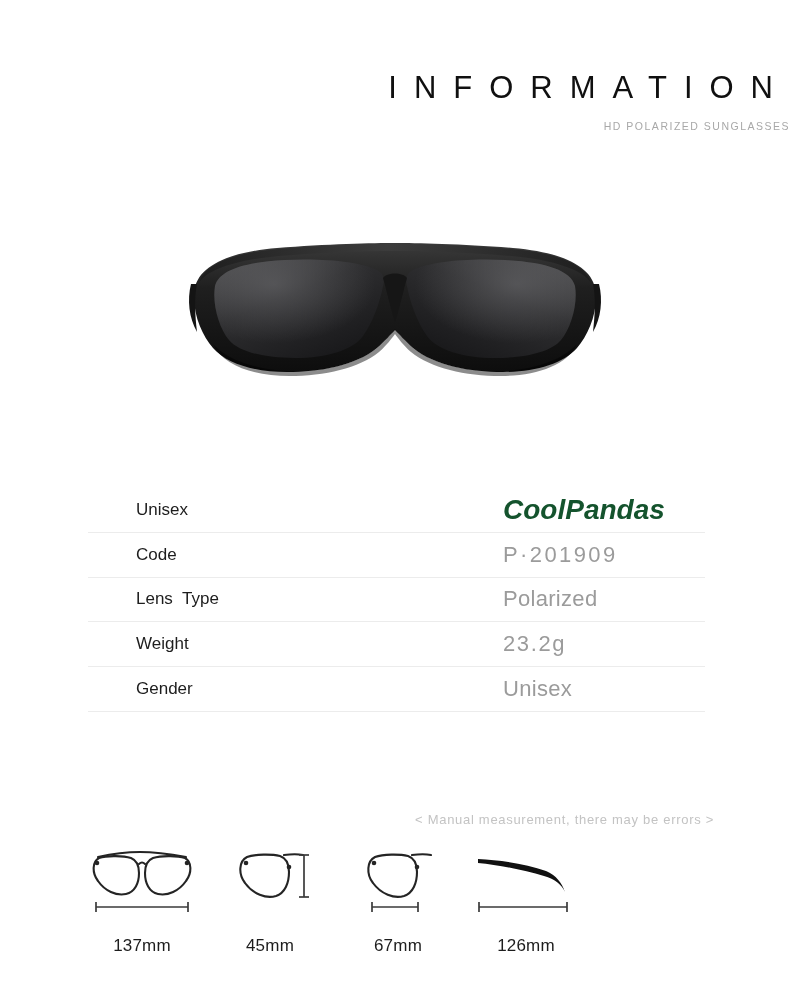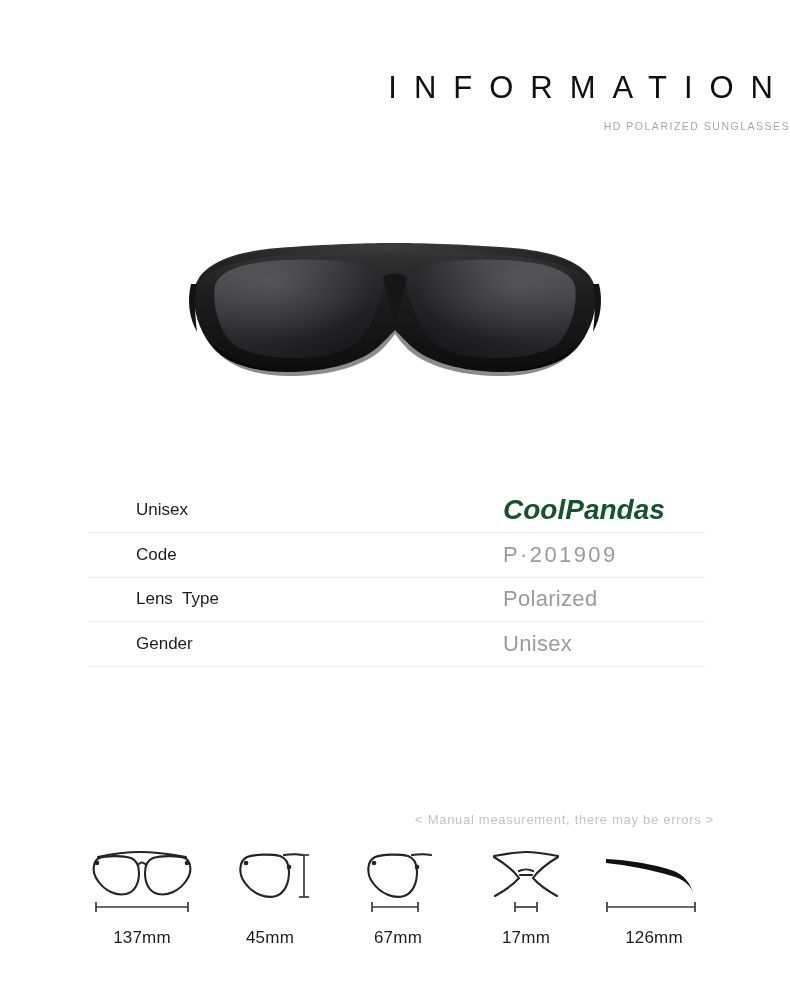--- a/index.html
+++ b/index.html
@@ -117,21 +117,21 @@
     text-align: center;
   }
   .measure-figure {
     height: 75px;
     display: flex;
     align-items: flex-start;
     justify-content: center;
   }
   .measure-figure svg { display: block; }
   .measure-label {
-    margin-top: 8px;
+    margin-top: 16px;
     font-size: 17px;
     color: #1d1d1d;
     letter-spacing: 0.2px;
   }
 </style>
 </head>
 <body>
 
 <div class="header">
   <div class="title">INFORMATION</div>
@@ -227,20 +227,24 @@
     <span class="spec-label">Code</span>
     <span class="spec-value code">P·201909</span>
   </div>
 
 
   <div class="spec-row">
     <span class="spec-label">Lens  Type</span>
     <span class="spec-value plain">Polarized</span>
   </div>
 
+  <div class="spec-row">
+    <span class="spec-label">Weight</span>
+    <span class="spec-value">23.2g</span>
+  </div>
 
   <div class="spec-row">
     <span class="spec-label">Gender</span>
     <span class="spec-value plain">Unisex</span>
   </div>
 
 
 </div>
 
 <div class="disclaimer">&lt; Manual measurement, there may be errors &gt;</div>
@@ -319,44 +323,20 @@
         <g stroke="#3a3a3a" stroke-width="1.7" stroke-linecap="butt">
           <line x1="30" y1="62" x2="76" y2="62"></line>
           <line x1="30" y1="57" x2="30" y2="67"></line>
           <line x1="76" y1="57" x2="76" y2="67"></line>
         </g>
       </svg>
     </div>
     <div class="measure-label">67mm</div>
   </div>
 
-  <div class="measure-item">
-    <div class="measure-figure">
-      <svg width="112" height="70" viewBox="0 0 112 70" xmlns="http://www.w3.org/2000/svg">
-        <g fill="none" stroke="#242424" stroke-width="2.1" stroke-linecap="round">
-
-          <path d="M24,11 C40,8 54,7 56,7 C58,7 72,8 88,11"></path>
-
-          <path d="M24,12 C34,18 44,26 49,33 C43,40 34,46 25,51"></path>
-
-          <path d="M88,12 C78,18 68,26 63,33 C69,40 78,46 87,51"></path>
-
-          <path d="M49,26 C53,24 59,24 63,26"></path>
-          <path d="M50,30 L62,30"></path>
-        </g>
-
-        <g stroke="#3a3a3a" stroke-width="1.7" stroke-linecap="butt">
-          <line x1="45" y1="62" x2="67" y2="62"></line>
-          <line x1="45" y1="57" x2="45" y2="67"></line>
-          <line x1="67" y1="57" x2="67" y2="67"></line>
-        </g>
-      </svg>
-    </div>
-    <div class="measure-label">17mm</div>
-  </div>
 
   <div class="measure-item">
     <div class="measure-figure">
       <svg width="112" height="70" viewBox="0 0 112 70" xmlns="http://www.w3.org/2000/svg">
 
         <path d="M8,14 C30,15 56,19 76,26 C86,30 92,38 95,47
                  C92,40 85,34 74,31 C54,25 29,20 8,18 Z" fill="#111111"></path>
 
         <g stroke="#3a3a3a" stroke-width="1.7" stroke-linecap="butt">
           <line x1="9" y1="62" x2="97" y2="62"></line>

